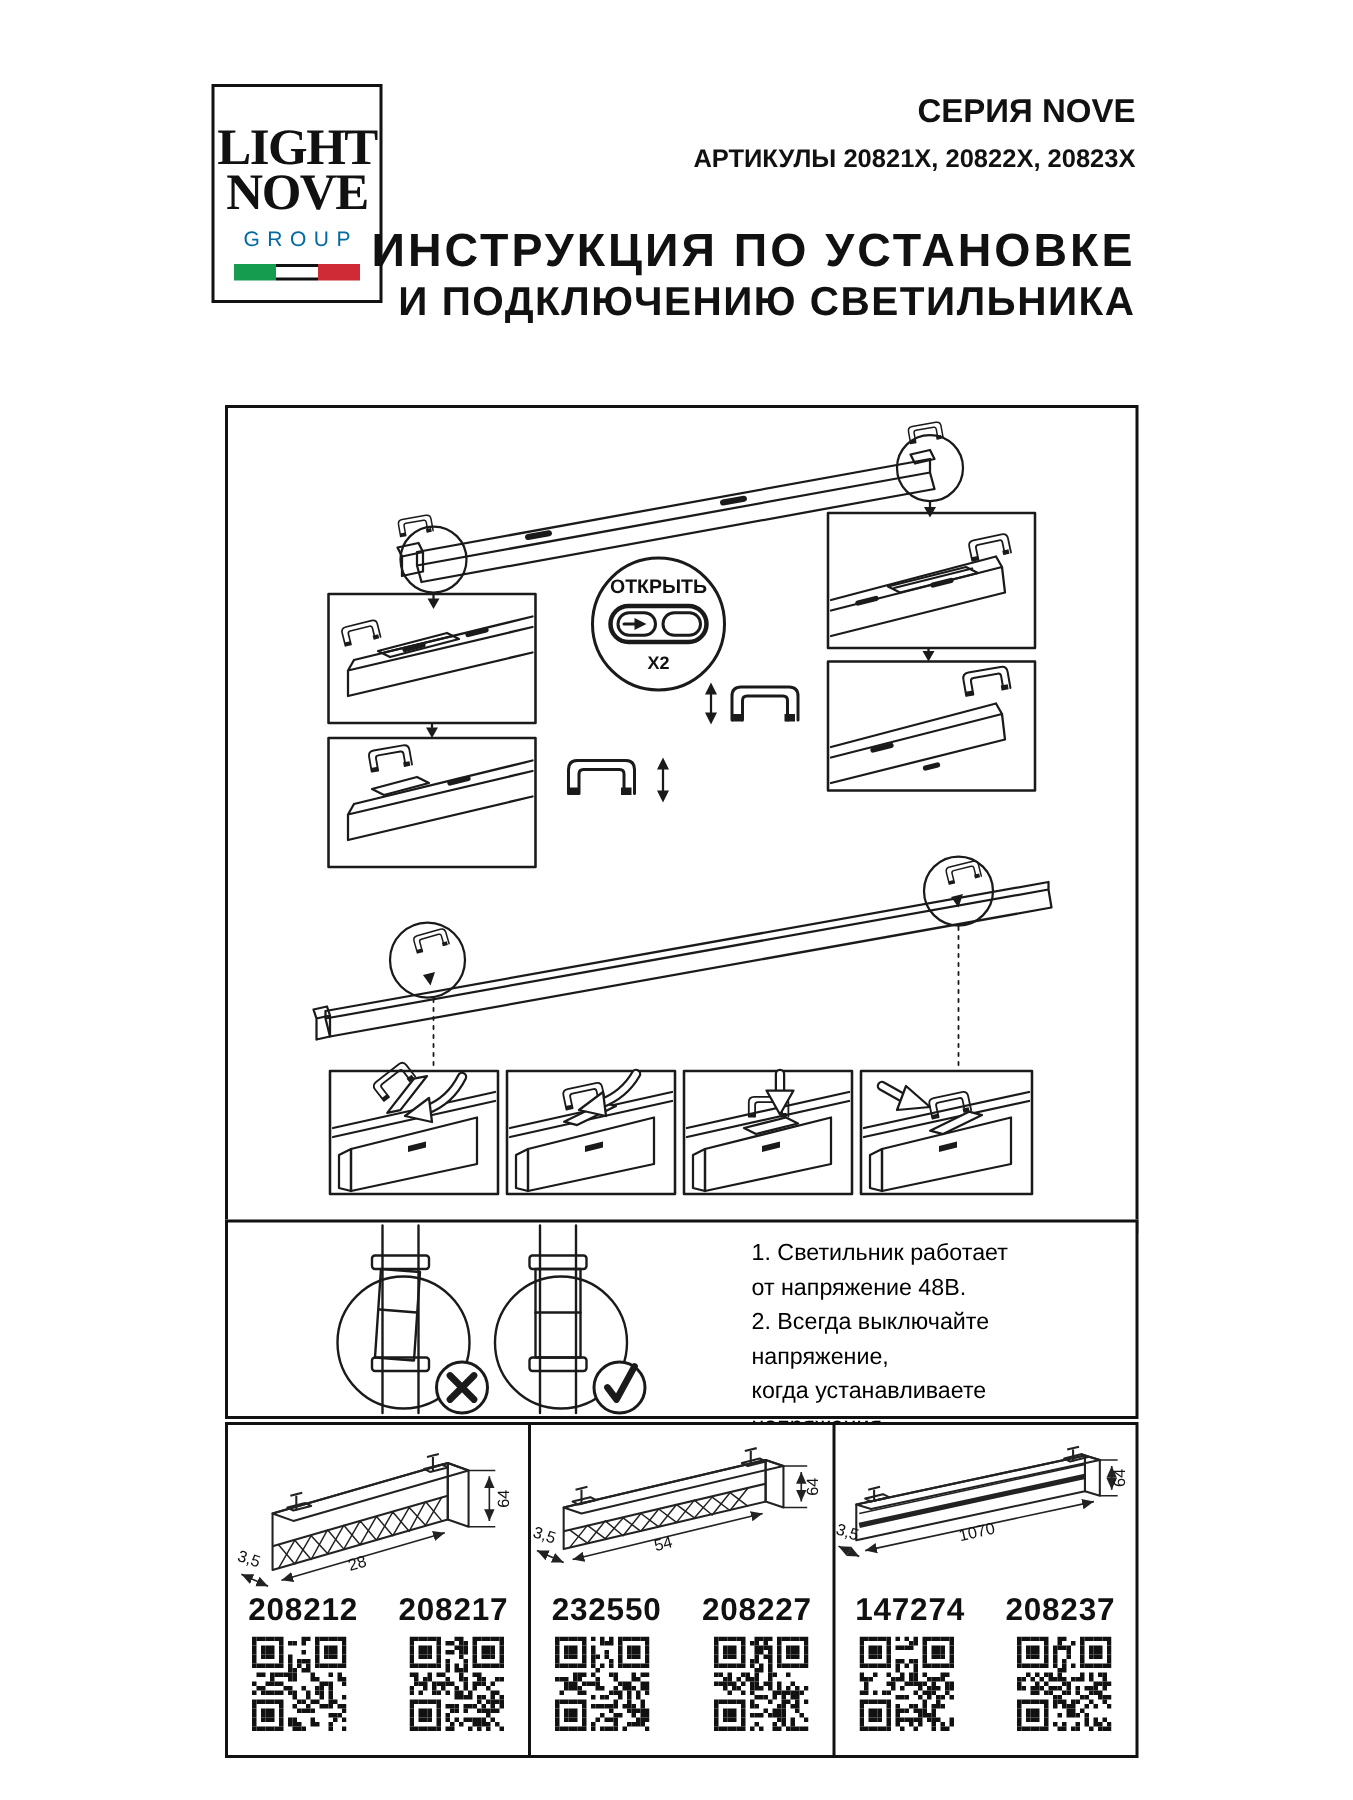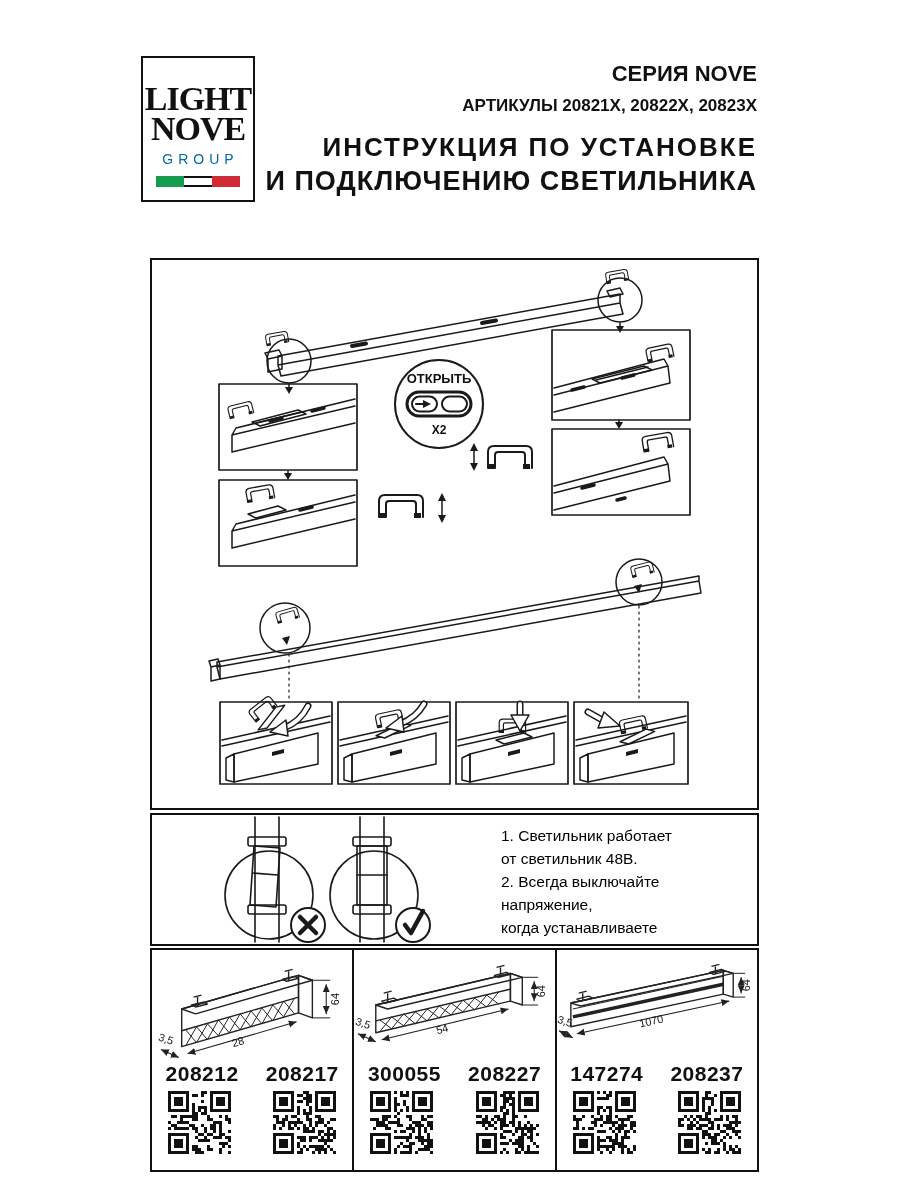--- a/index.html
+++ b/index.html
@@ -13,26 +13,26 @@
         letter-spacing:-1px;color:#111;}
   .logo-group{font-size:14px;letter-spacing:5px;margin-top:7px;color:#0369a1;text-indent:5px;}
   .logo-flag{margin:9px auto 0;width:84px;height:11px;display:flex;}
   .flag-green{flex:1;background:#169c4e;}
   .flag-white{flex:1;background:#fff;border-top:2px solid #111;border-bottom:2px solid #111;box-sizing:border-box;}
   .flag-red{flex:1;background:#ce2b37;}
 
   .header-text{position:absolute;right:145px;top:58px;text-align:right;}
   .h-series{font-weight:bold;font-size:22px;line-height:32px;}
   .h-articles{font-weight:bold;font-size:17px;line-height:32px;}
-  .h-title1{margin-top:8px;font-weight:bold;font-size:26px;letter-spacing:2px;line-height:34px;}
+  .h-title1{margin-top:28px;font-weight:bold;font-size:31px;letter-spacing:2px;line-height:34px;}
   .h-title2{font-weight:bold;font-size:27px;letter-spacing:1px;line-height:34px;}
 
   
   .sec{position:absolute;left:150px;width:609px;border:2px solid #111;box-sizing:border-box;background:#fff;}
-  .sec1{top:258px;height:552px;}
+  .sec1{top:270px;height:552px;}
   .sec2{top:813px;height:133px;}
   .sec3{top:948px;height:224px;display:flex;}
   .col{flex:1;position:relative;border-right:2px solid #111;}
   .col:last-child{border-right:none;}
 
   .sec svg{display:block;}
   svg text{font-family:"Liberation Sans",sans-serif;fill:#111;}
   .otk{font-size:13px;font-weight:bold;}
   .x2{font-size:12px;font-weight:bold;}
   .dim{font-size:11px;}
@@ -255,21 +255,21 @@
           <rect x="201" y="90" width="38" height="9" rx="2"></rect>
           <circle cx="261" cy="110" r="17" fill="#fff" stroke-width="2"></circle>
           <g>
             <path d="M253,110 L259,118 L271,96" stroke-width="4.5"></path>
           </g>
         </g>
       </g>
     </svg>
     <div class="notes-text">
       <div>1. Светильник работает</div>
-      <div>от светильник 48В.</div>
+      <div>от напряжение 48В.</div>
       <div>2. Всегда выключайте напряжение,</div>
       <div>когда устанавливаете напряжения.</div>
     </div>
   </div>
 
   <div class="sec sec3">
 
     <div class="col">
       <svg class="fixture" width="198" height="108" viewBox="0 0 200 108">
         <defs>
@@ -770,21 +770,21 @@
           <path d="M28,87 L156,56" marker-start="url(#a2)" marker-end="url(#a2)" stroke-width="1.1"></path>
           <path d="M4,81 L22,89" marker-start="url(#a2)" marker-end="url(#a2)" stroke-width="1.1"></path>
           <path d="M170,24 L186,24 M170,52 L186,52" stroke-width="1"></path>
           <path d="M182,28 L182,48" marker-start="url(#a2)" marker-end="url(#a2)" stroke-width="1.1"></path>
         </g>
         <text class="dim" x="90" y="80" text-anchor="middle" transform="rotate(-14 90 80)">54</text>
         <text class="dim" x="8" y="74" text-anchor="middle" transform="rotate(18 8 74)">3,5</text>
         <text class="dim" x="193" y="38" text-anchor="middle" transform="rotate(-90 193 38)">64</text>
       </svg>
       <div class="articles">
-        <span>300055</span>
+        <span>232550</span>
         <span>208227</span>
       </div>
       <div class="qrs">
         <div class="qr">
             <svg width="63" height="63" viewBox="0 0 63 63">
               <rect width="63" height="63" fill="#fff"></rect>
               <g fill="#111">
                 <rect x="0" y="0" width="3" height="3"></rect>
                 <rect x="3" y="0" width="3" height="3"></rect>
                 <rect x="6" y="0" width="3" height="3"></rect>

